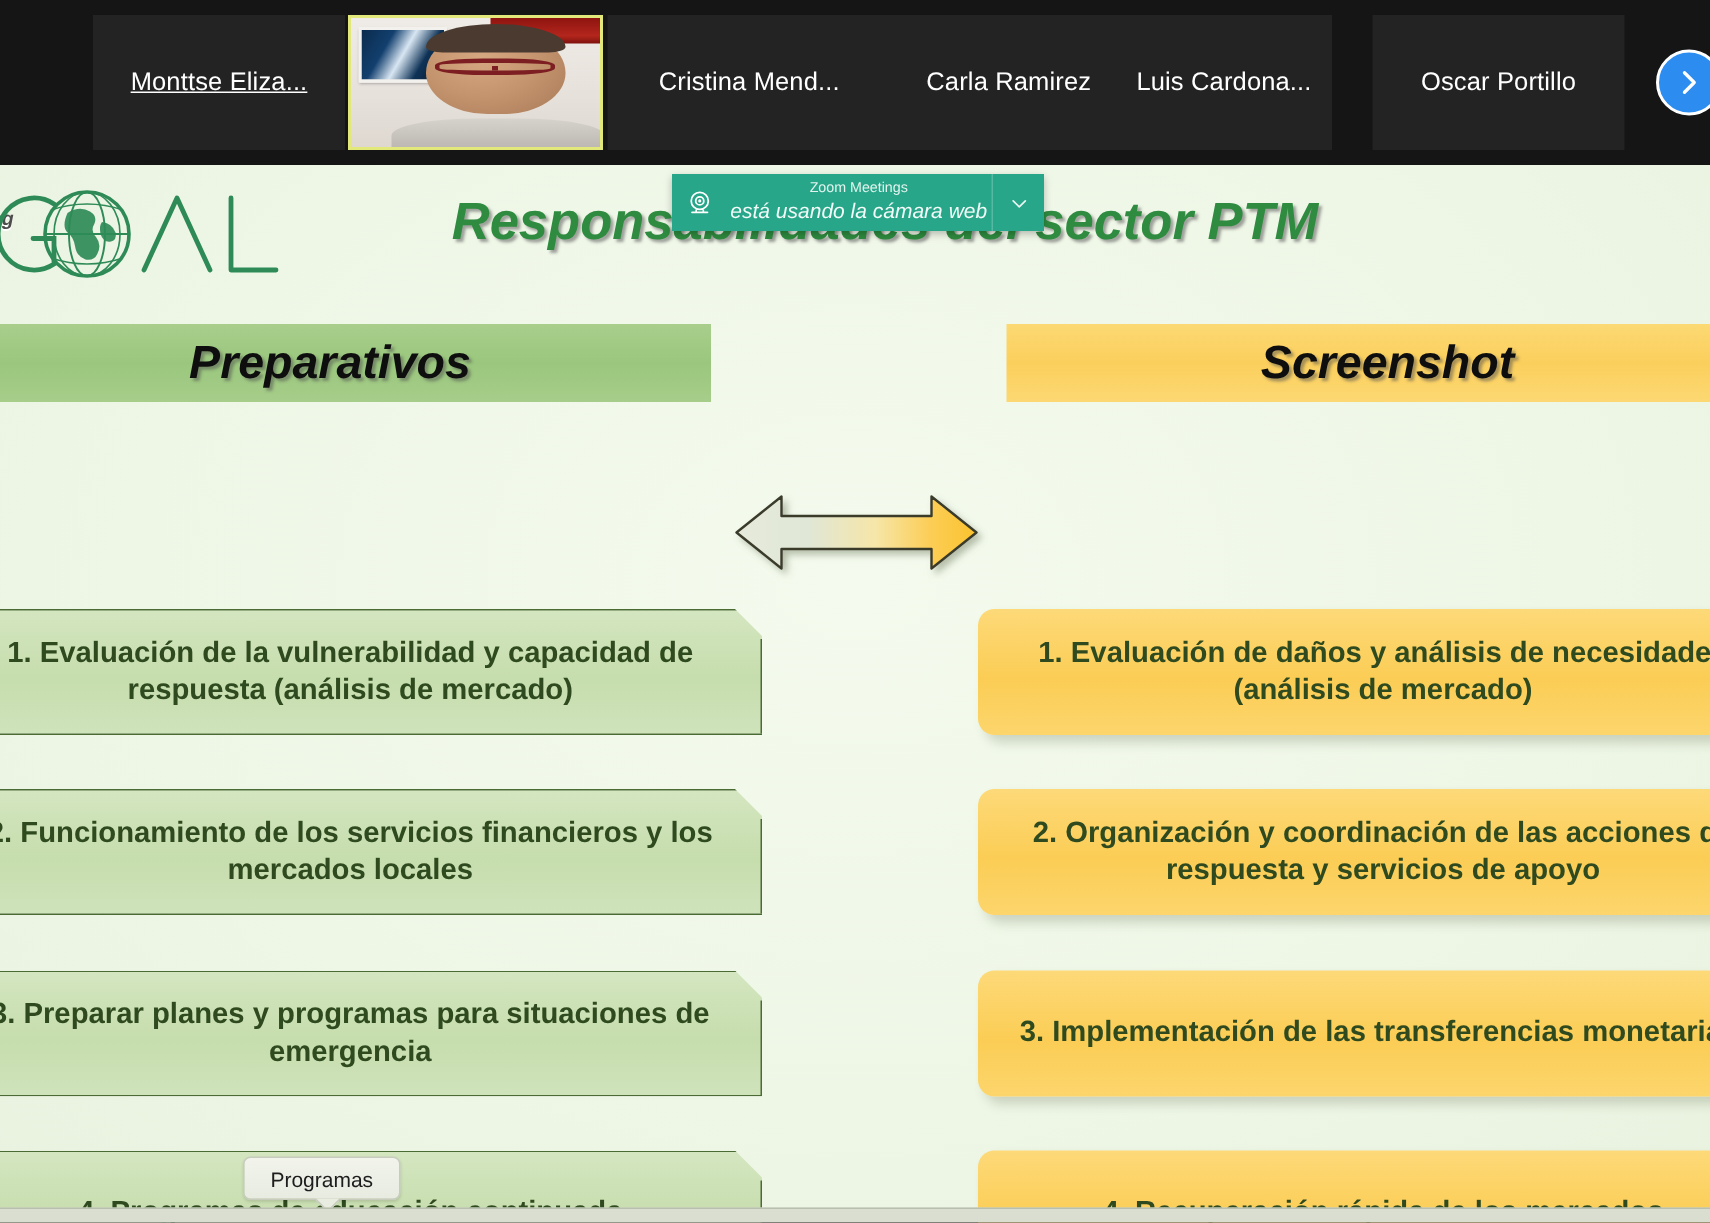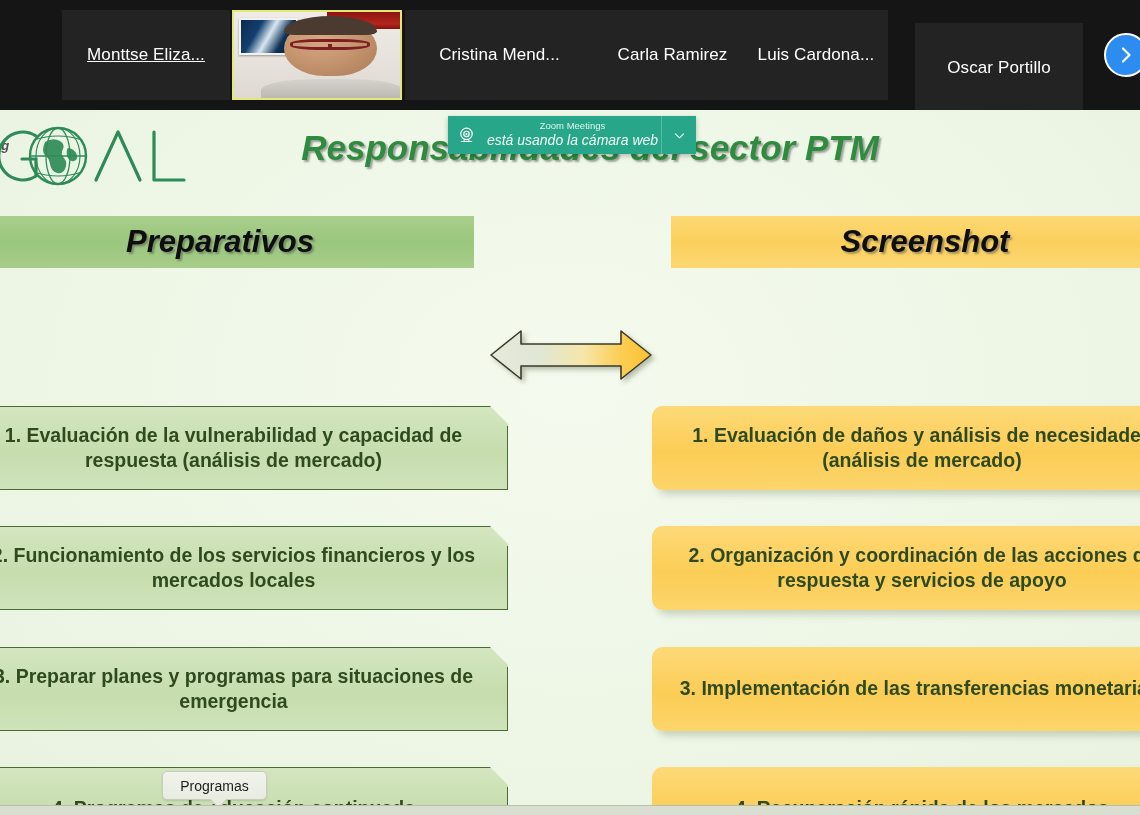--- a/index.html
+++ b/index.html
@@ -367,21 +367,21 @@
     </div>
 
     <div class="tile" style="left:574px; width:197px;">
       <span>Carla Ramirez</span>
     </div>
 
     <div class="tile" style="left:744px; width:144px;">
       <span>Luis Cardona...</span>
     </div>
 
-    <div class="tile" style="left:915px; width:168px;margin-top:13px;">
+    <div class="tile" style="left:915px; width:168px;">
       <span>Oscar Portillo</span>
     </div>
 
     <div id="next-btn">
       <svg width="20" height="20" viewBox="0 0 20 20" aria-hidden="true">
         <path d="M7 3.5 L13.5 10 L7 16.5" fill="none" stroke="#ffffff" stroke-width="2.2" stroke-linecap="round" stroke-linejoin="round"></path>
       </svg>
     </div>
   </div>
 

